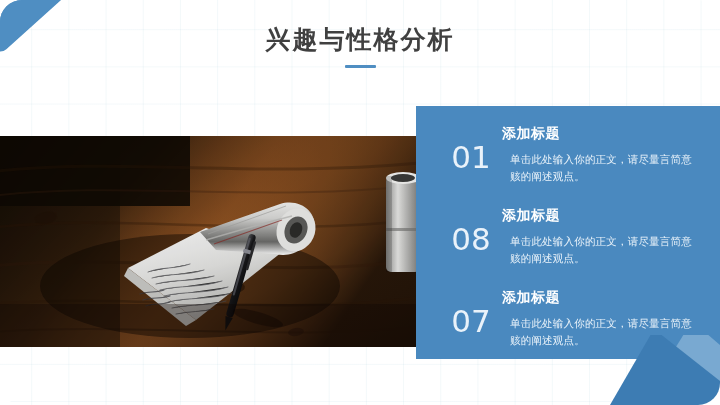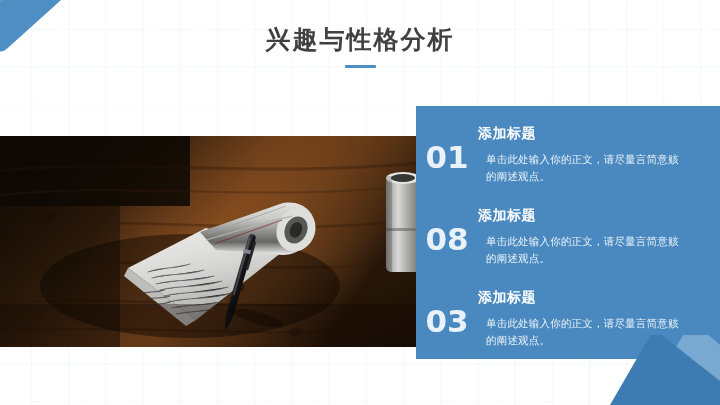--- a/index.html
+++ b/index.html
@@ -10,20 +10,21 @@
   body {
     font-family: "Liberation Sans", "DejaVu Sans", sans-serif;
   }
 
   #slide {
     position: relative;
     width: 720px;
     height: 405px;
     overflow: hidden;
     background: #ffffff;
+    border-radius: 22px;
   }
 
   
   #grid {
     position: absolute;
     inset: 0;
     background-image:
       linear-gradient(to right, rgba(120,180,200,0.085) 1px, transparent 1px),
       linear-gradient(to bottom, rgba(120,180,200,0.085) 1px, transparent 1px);
     background-size: 37.2px 37.2px;
@@ -125,26 +126,27 @@
   }
   .item-1 { top: 19px; }
   .item-2 { top: 101px; }
   .item-3 { top: 183px; }
 
   .item-number {
     flex: 0 0 auto;
     width: 62px;
     text-align: center;
     font-size: 31px;
-    font-weight: 700;
+    font-weight: 400;
     color: #e9f2fa;
     line-height: 1;
     padding-top: 17px;
     letter-spacing: 0px;
     font-family: "DejaVu Sans", sans-serif;
+    margin-left: 24px;
   }
   .item-text {
     flex: 1 1 auto;
     padding-right: 10px;
   }
   .item-heading {
     font-size: 14px;
     font-weight: 700;
     color: #ffffff;
     line-height: 1.25;
@@ -312,21 +314,21 @@
 
     <div class="info-item item-2">
       <div class="item-number">08</div>
       <div class="item-text">
         <p class="item-heading">添加标题</p>
         <p class="item-body">单击此处输入你的正文，请尽量言简意赅的阐述观点。</p>
       </div>
     </div>
 
     <div class="info-item item-3">
-      <div class="item-number">03</div>
+      <div class="item-number">07</div>
       <div class="item-text">
         <p class="item-heading">添加标题</p>
         <p class="item-body">单击此处输入你的正文，请尽量言简意赅的阐述观点。</p>
       </div>
     </div>
 
   </div>
 
   <div class="corner-br">
     <svg width="140" height="70" viewBox="0 0 140 70" xmlns="http://www.w3.org/2000/svg">

